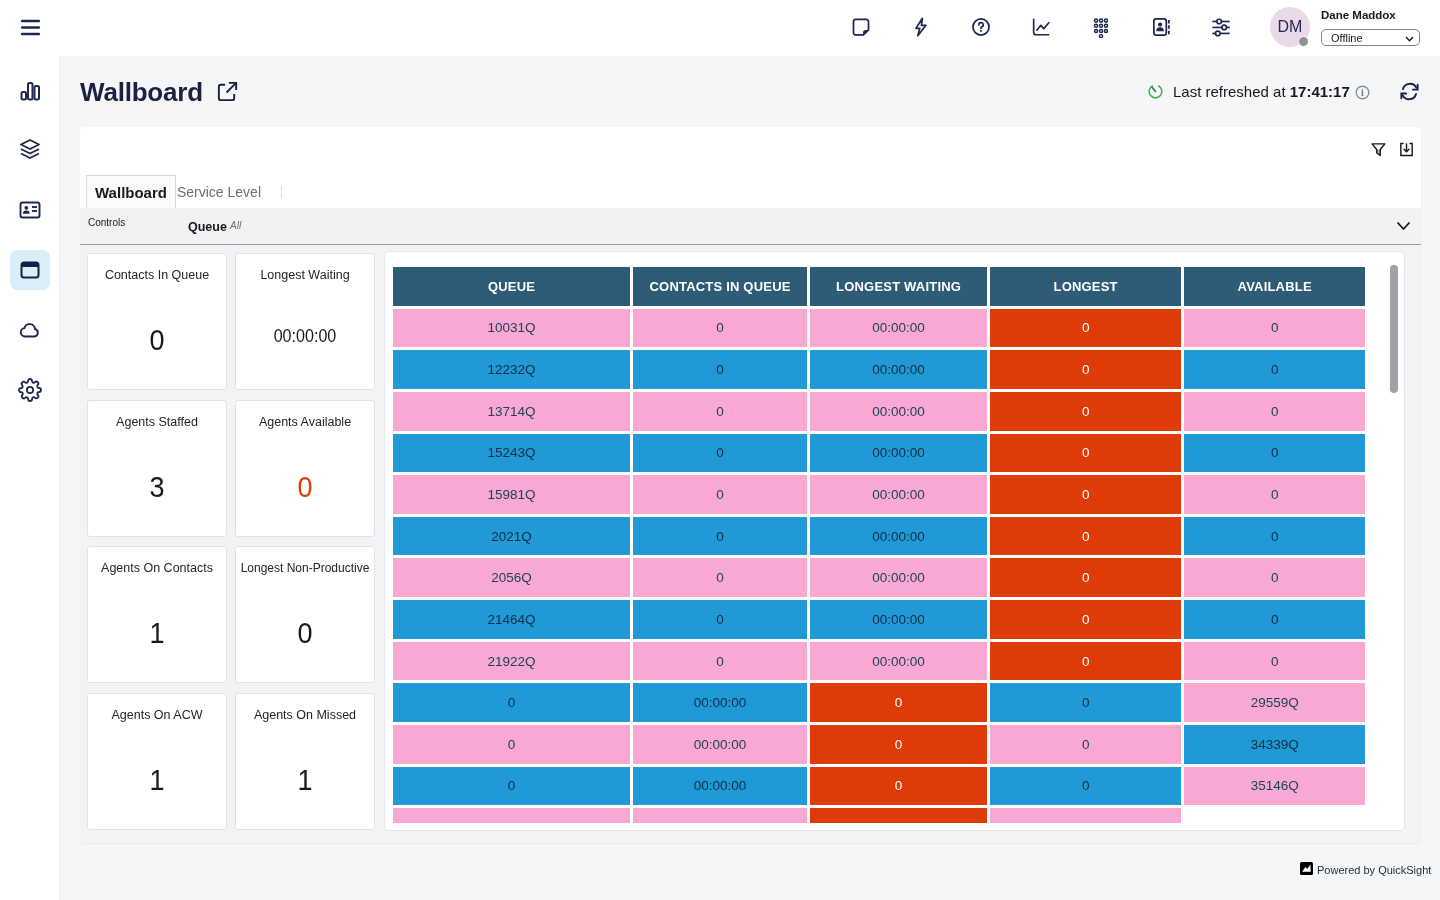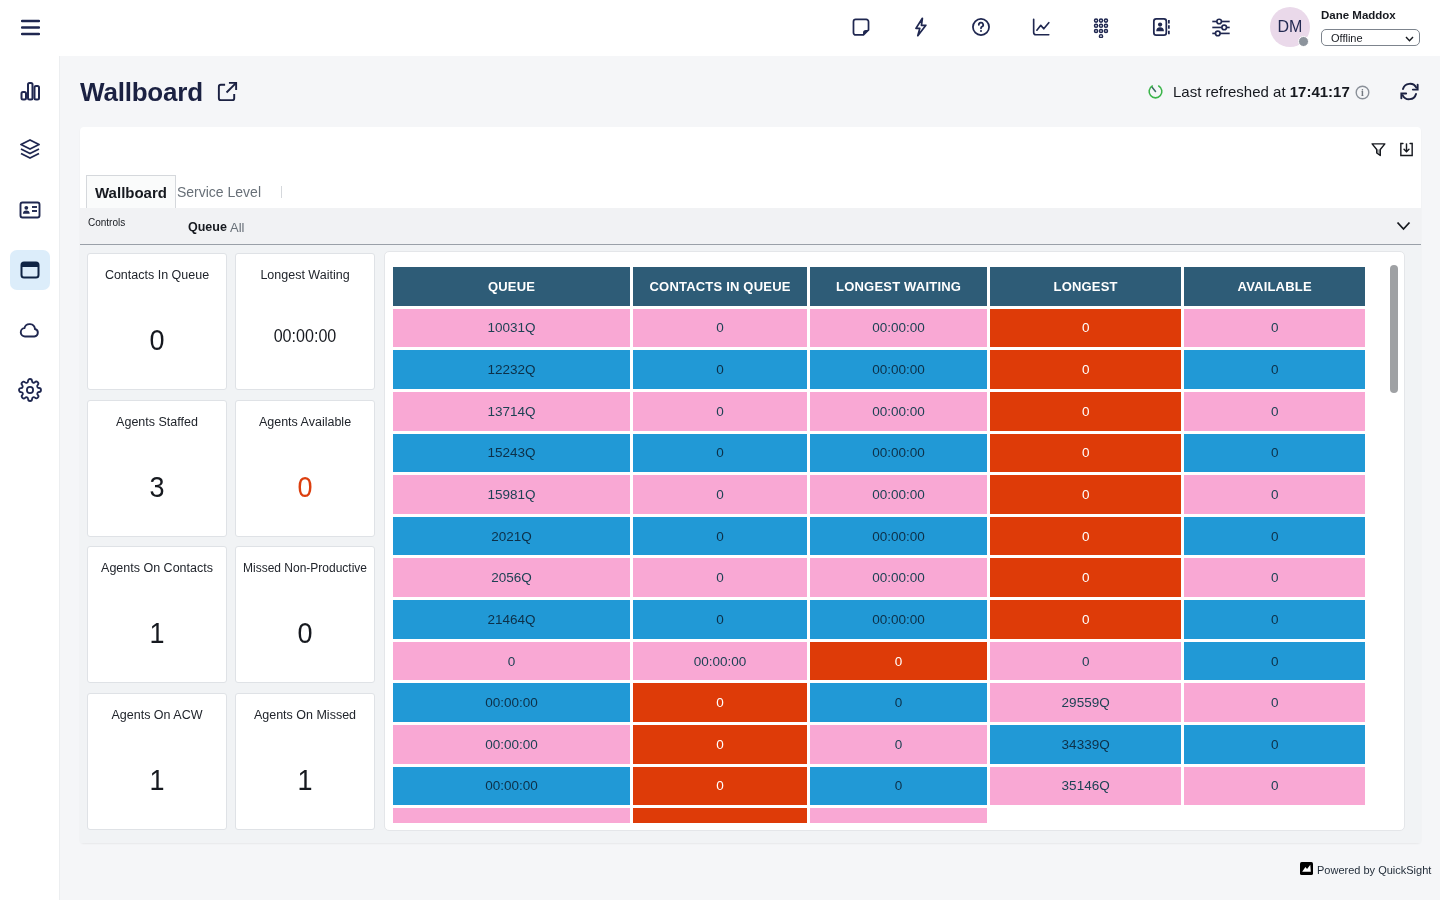--- a/index.html
+++ b/index.html
@@ -200,21 +200,21 @@
   <path d="M8.5 11.5 L12 15 L15.5 11.5"></path>
 </svg>
 
 <div id="tab1">Wallboard</div>
 <div id="tab2">Service Level</div>
 <div id="tabsep"></div>
 
 <div id="controls">
   <span class="abs" style="left:8px;top:9px;font-size:10px;color:#16191f;">Controls</span>
   <span class="abs" style="left:108px;top:12px;font-size:12.5px;font-weight:bold;color:#16191f;">Queue</span>
-  <span class="abs" style="left:150px;top:12px;font-size:13px;color:#687078;">All</span>
+  <span class="abs" style="left:150px;top:12px;font-size:10px;color:#687078;font-style:italic;">All</span>
   <svg class="abs" style="left:1316px;top:13px;" width="15" height="10" viewBox="0 0 15 10">
       <path d="M1.5 1.5 L7.5 8 L13.5 1.5" fill="none" stroke="#16191f" stroke-width="1.8"></path>
     </svg>
 </div>
 
 <div id="sheet"></div>
 
 <div class="kpi" style="left:87px;top:253px;">
     <div class="lbl">Contacts In Queue</div>
     <div class="val">0</div>
@@ -229,21 +229,21 @@
   </div>
 <div class="kpi" style="left:235px;top:399.5px;">
     <div class="lbl">Agents Available</div>
     <div class="val" style="color:#dc3e0e;">0</div>
   </div>
 <div class="kpi" style="left:87px;top:546px;">
     <div class="lbl">Agents On Contacts</div>
     <div class="val">1</div>
   </div>
 <div class="kpi" style="left:235px;top:546px;">
-    <div class="lbl" style="font-size:12px;">Missed Non-Productive</div>
+    <div class="lbl" style="font-size:12px;">Longest Non-Productive</div>
     <div class="val">0</div>
   </div>
 <div class="kpi" style="left:87px;top:692.5px;padding-left:44px;">
     <div class="lbl">Agents On ACW</div>
     <div class="val">1</div>
   </div>
 <div class="kpi" style="left:235px;top:692.5px;">
     <div class="lbl">Agents On Missed</div>
     <div class="val">1</div>
   </div>
@@ -289,20 +289,21 @@
     <div class="rl">2056Q</div>
         <div class="rl">0</div>
         <div class="rl">00:00:00</div>
         <div class="ro">0</div>
         <div class="rl">0</div>
     <div class="rb">21464Q</div>
         <div class="rb">0</div>
         <div class="rb">00:00:00</div>
         <div class="ro">0</div>
         <div class="rb">0</div>
+    <div class="rl">21922Q</div>
         <div class="rl">0</div>
         <div class="rl">00:00:00</div>
         <div class="ro">0</div>
         <div class="rl">0</div>
         <div class="rb">0</div>
         <div class="rb">00:00:00</div>
         <div class="ro">0</div>
         <div class="rb">0</div>
     <div class="rl">29559Q</div>
         <div class="rl">0</div>

